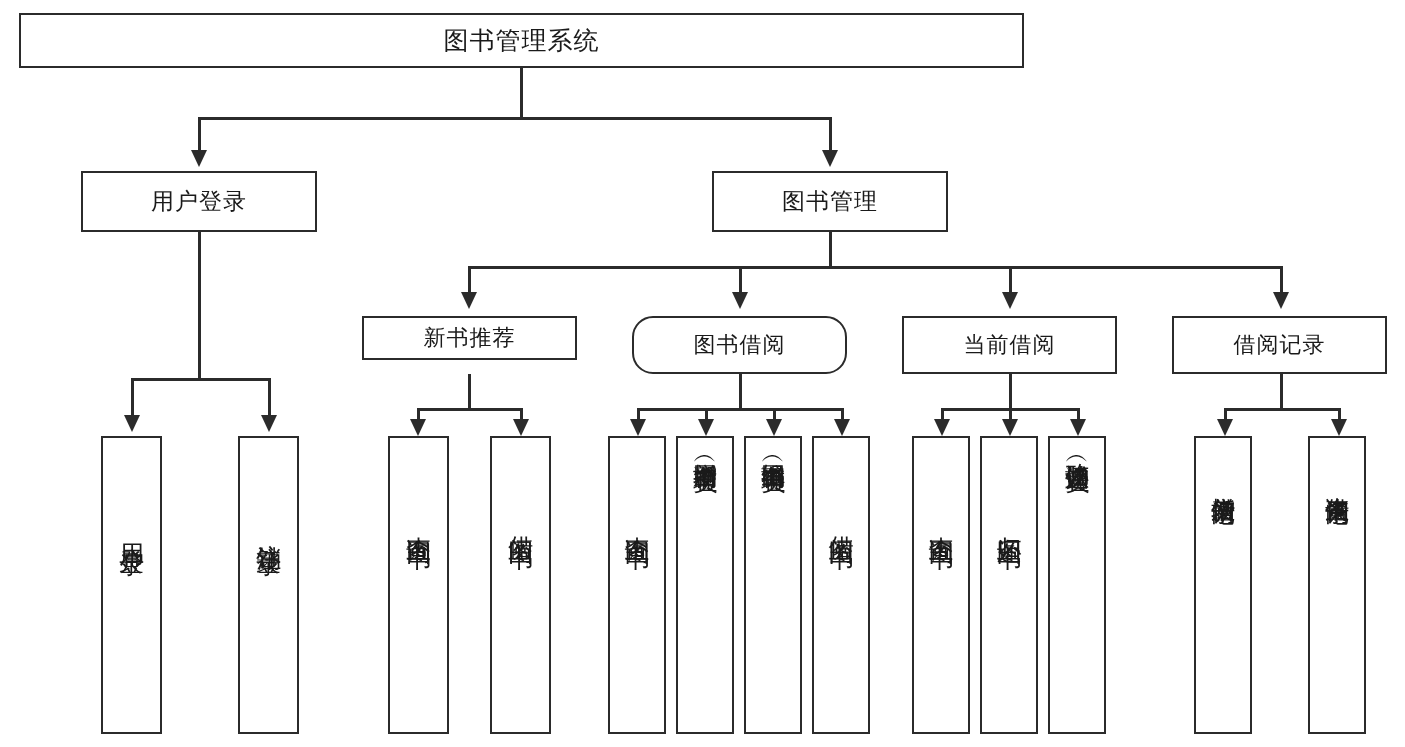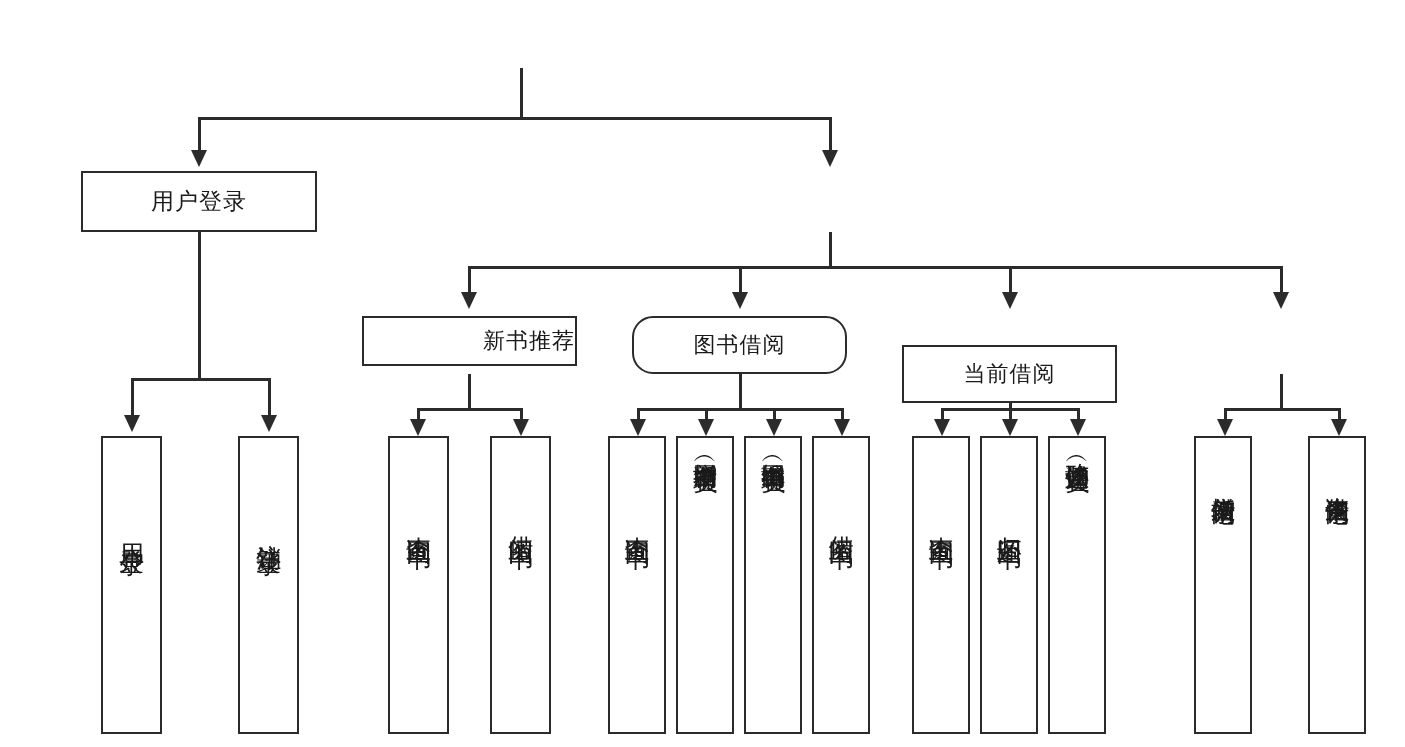--- a/index.html
+++ b/index.html
@@ -77,61 +77,70 @@
     white-space:nowrap;
     z-index:5;
     font-family:"Liberation Sans","DejaVu Sans",sans-serif;
   }
 </style>
 </head>
 <body>
 
 <div id="stage">
 
+  <div class="node root" style="left:19px;top:13px;width:1005px;height:55px;">
+    <span class="label">图书管理系统</span>
+  </div>
 
   <div class="ln v" style="left:520px;top:68px;height:50px;"></div>
 
   <div class="ln h" style="left:198px;top:117px;width:633px;"></div>
 
   <div class="ln v" style="left:198px;top:117px;height:36px;"></div>
   <div class="arrow" style="left:191px;top:150px;"></div>
   <div class="ln v" style="left:829px;top:117px;height:36px;"></div>
   <div class="arrow" style="left:822px;top:150px;"></div>
 
   <div class="node lvl1" style="left:81px;top:171px;width:236px;height:61px;">
     <span class="label">用户登录</span>
   </div>
 
+  <div class="node lvl1" style="left:712px;top:171px;width:236px;height:61px;">
+    <span class="label">图书管理</span>
+  </div>
 
   <div class="ln v" style="left:198px;top:232px;height:148px;"></div>
   <div class="ln h" style="left:131px;top:378px;width:137px;"></div>
   <div class="ln v" style="left:131px;top:378px;height:40px;"></div>
   <div class="arrow" style="left:124px;top:415px;"></div>
   <div class="ln v" style="left:268px;top:378px;height:40px;"></div>
   <div class="arrow" style="left:261px;top:415px;"></div>
 
   <div class="ln v" style="left:829px;top:232px;height:36px;"></div>
   <div class="ln h" style="left:468px;top:266px;width:814px;"></div>
   <div class="ln v" style="left:468px;top:266px;height:30px;"></div>
   <div class="arrow" style="left:461px;top:292px;"></div>
   <div class="ln v" style="left:739px;top:266px;height:30px;"></div>
   <div class="arrow" style="left:732px;top:292px;"></div>
   <div class="ln v" style="left:1009px;top:266px;height:30px;"></div>
   <div class="arrow" style="left:1002px;top:292px;"></div>
   <div class="ln v" style="left:1280px;top:266px;height:30px;"></div>
   <div class="arrow" style="left:1273px;top:292px;"></div>
 
-  <div class="node lvl2" style="left:362px;top:316px;width:215px;height:50px;justify-content:flex-end;">
+  <div class="node lvl2" style="left:362px;top:316px;width:215px;height:44px;">
     <span class="label">新书推荐</span>
   </div>
   <div class="node lvl2" style="left:632px;top:316px;width:215px;height:58px;border-radius:21px;">
     <span class="label">图书借阅</span>
   </div>
-  <div class="node lvl2" style="left:902px;top:316px;width:215px;height:58px;margin-top:29px;">
+  <div class="node lvl2" style="left:902px;top:316px;width:215px;height:58px;">
     <span class="label">当前借阅</span>
+  </div>
+  <div class="node lvl2" style="left:1172px;top:316px;width:215px;height:58px;">
+    <span class="label">借阅记录</span>
   </div>
 
   <div class="ln v" style="left:468px;top:374px;height:36px;"></div>
   <div class="ln h" style="left:417px;top:408px;width:105px;"></div>
   <div class="ln v" style="left:417px;top:408px;height:18px;"></div>
   <div class="arrow" style="left:410px;top:419px;"></div>
   <div class="ln v" style="left:520px;top:408px;height:18px;"></div>
   <div class="arrow" style="left:513px;top:419px;"></div>
 
   <div class="ln v" style="left:739px;top:374px;height:36px;"></div>

